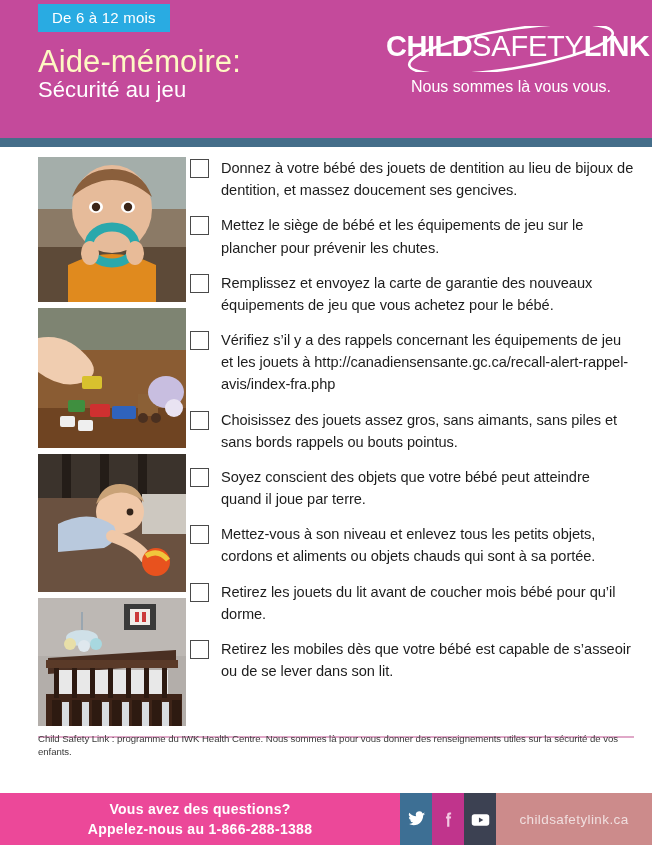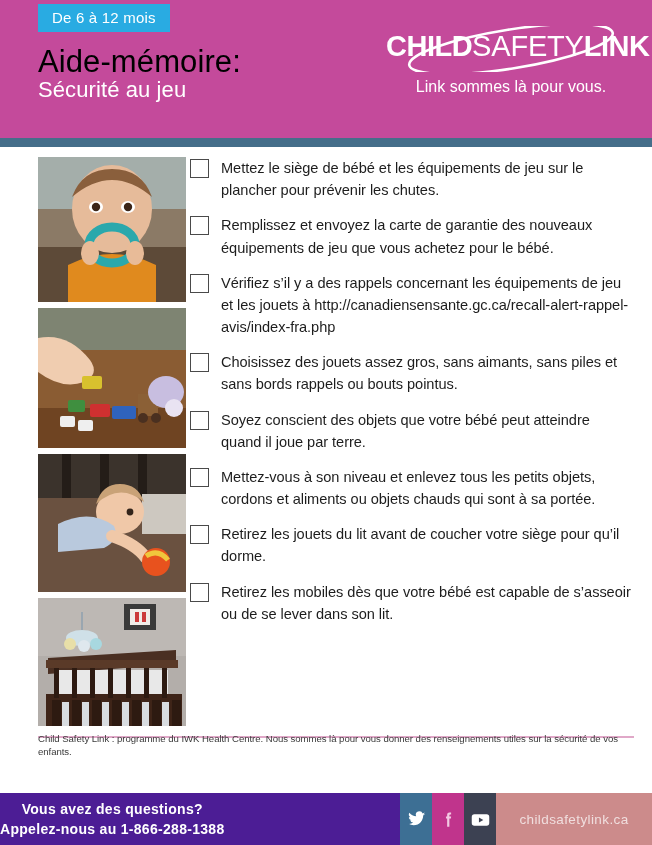--- a/index.html
+++ b/index.html
@@ -22,21 +22,21 @@
     display: inline-block;
     background: #29abe2;
     color: #ffffff;
     font-size: 15px;
     letter-spacing: .2px;
     padding: 6px 14px 7px 14px;
     line-height: 1;
   }
   .title-block { margin-top: 13px; }
   .title-main {
-    color: #000000;
+    color: #fef9c3;
     font-size: 31px;
     font-weight: 400;
     line-height: 1.08;
     letter-spacing: .1px;
   }
   .title-sub {
     color: #ffffff;
     font-size: 22px;
     font-weight: 400;
     line-height: 1.1;
@@ -147,24 +147,24 @@
 
   
   .footer {
     position: absolute;
     left: 0; bottom: 0;
     width: 652px; height: 52px;
     display: flex;
   }
   .footer-main {
     flex: 1;
-    background: #4c1d95;
+    background: #ec4899;
     display: flex;
     align-items: center;
-    justify-content: flex-start;
+    justify-content: center;
     text-align: center;
   }
   .footer-main .ft {
     color: #ffffff;
     font-size: 14px;
     font-weight: 700;
     line-height: 1.45;
     letter-spacing: .3px;
   }
   .social {
@@ -202,21 +202,21 @@
       <div class="title-sub">Sécurité au jeu</div>
     </div>
 
     <div class="logo-wrap">
       <div class="logo-mark">
         <svg width="250" height="46" viewBox="0 0 250 46">
           <ellipse cx="125" cy="23" rx="103" ry="19.5" fill="none" stroke="#ffffff" stroke-width="2.6" transform="rotate(-9 125 23)"></ellipse>
         </svg>
         <div class="logo-text"><span class="lg-bold">CHILD</span><span class="lg-thin">SAFETY</span><span class="lg-bold">LINK</span></div>
       </div>
-      <div class="logo-tag">Link sommes là pour vous.</div>
+      <div class="logo-tag">Nous sommes là vous vous.</div>
     </div>
   </div>
   <div class="header-rule"></div>
 
   <div class="content">
 
     <div class="col-images">
       <div class="photo p1">
         <svg class="ph" width="148" height="145" viewBox="0 0 148 145">
           <rect width="148" height="145" fill="#97a39f"></rect>
@@ -316,20 +316,24 @@
               <rect x="114" y="102" width="9" height="26"></rect>
             <rect x="134" y="102" width="9" height="26"></rect>
           </g>
         </svg>
       </div>
     </div>
 
     <div class="col-list">
       <div class="item">
         <span class="checkbox"></span>
+        <span class="item-text">Donnez à votre bébé des jouets de dentition au lieu de bijoux de dentition, et massez doucement ses gencives.</span>
+      </div>
+      <div class="item">
+        <span class="checkbox"></span>
         <span class="item-text">Mettez le siège de bébé et les équipements de jeu sur le plancher pour prévenir les chutes.</span>
       </div>
       <div class="item">
         <span class="checkbox"></span>
         <span class="item-text">Remplissez et envoyez la carte de garantie des nouveaux équipements de jeu que vous achetez pour le bébé.</span>
       </div>
       <div class="item">
         <span class="checkbox"></span>
         <span class="item-text">Vérifiez s’il y a des rappels concernant les équipements de jeu et les jouets à http://canadiensensante.gc.ca/recall-alert-rappel-avis/index-fra.php</span>
       </div>
@@ -340,21 +344,21 @@
       <div class="item">
         <span class="checkbox"></span>
         <span class="item-text">Soyez conscient des objets que votre bébé peut atteindre quand il joue par terre.</span>
       </div>
       <div class="item">
         <span class="checkbox"></span>
         <span class="item-text">Mettez-vous à son niveau et enlevez tous les petits objets, cordons et aliments ou objets chauds qui sont à sa portée.</span>
       </div>
       <div class="item">
         <span class="checkbox"></span>
-        <span class="item-text">Retirez les jouets du lit avant de coucher votre siège pour qu’il dorme.</span>
+        <span class="item-text">Retirez les jouets du lit avant de coucher mois bébé pour qu’il dorme.</span>
       </div>
       <div class="item">
         <span class="checkbox"></span>
         <span class="item-text">Retirez les mobiles dès que votre bébé est capable de s’asseoir ou de se lever dans son lit.</span>
       </div>
     </div>
 
     <div class="divider"></div>
     <div class="disclaimer">Child Safety Link : programme du IWK Health Centre. Nous sommes là pour vous donner des renseignements utiles sur la sécurité de vos enfants.</div>
   </div>

